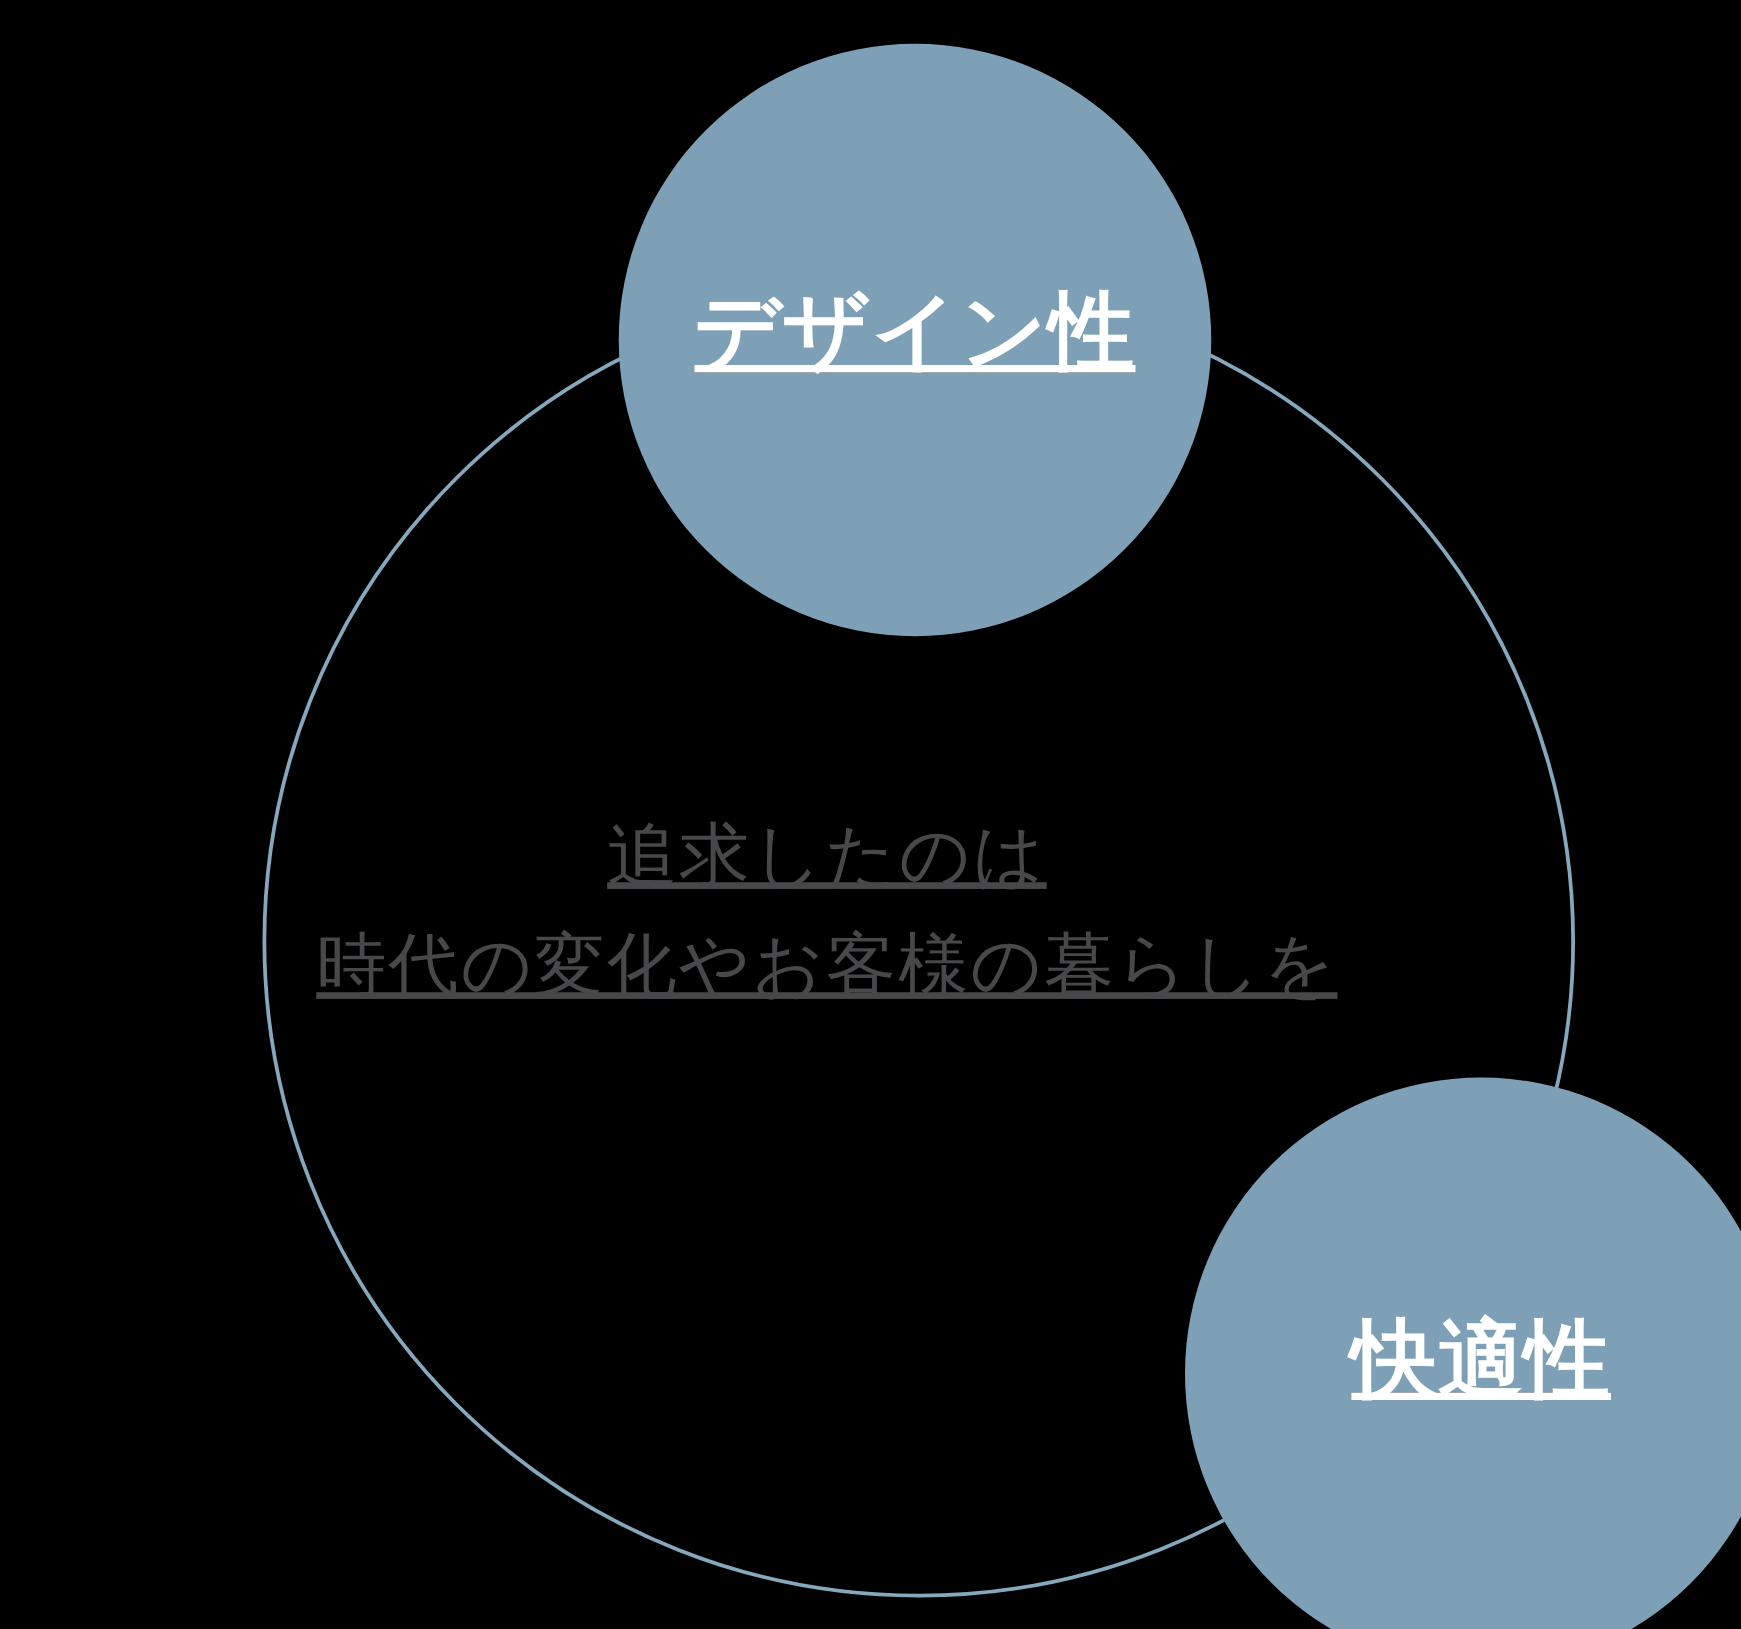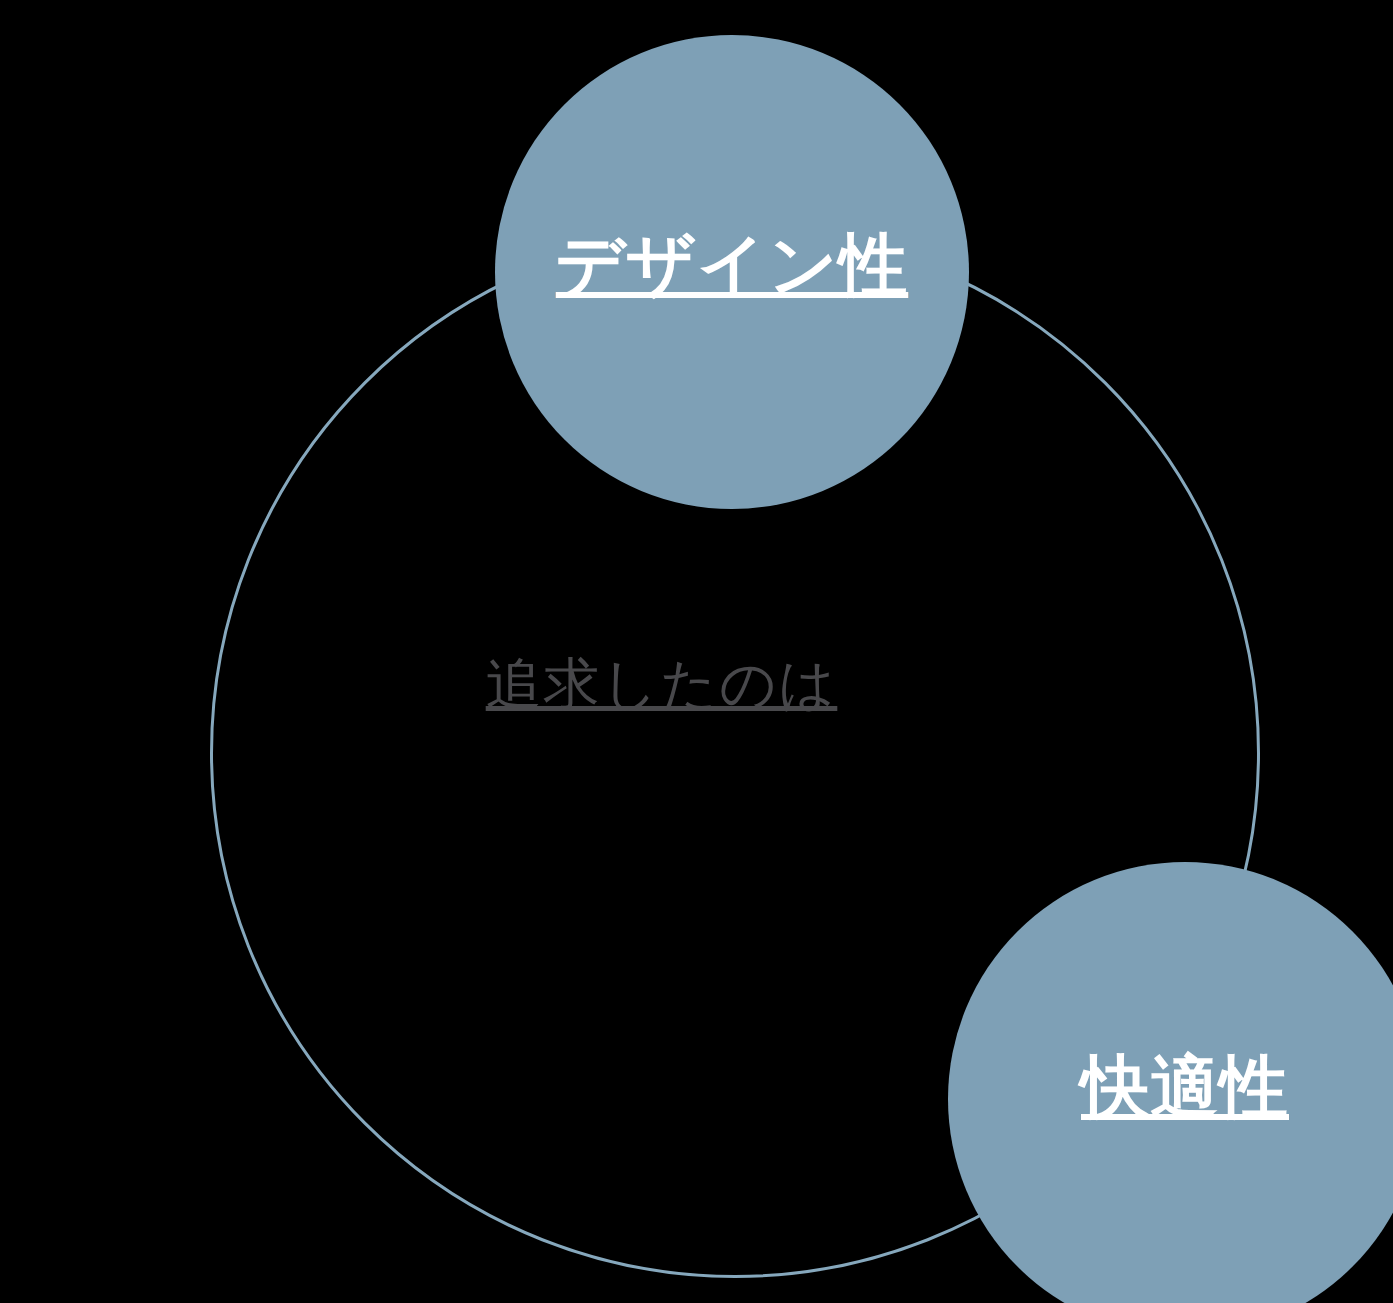--- a/index.html
+++ b/index.html
@@ -82,15 +82,16 @@
     <span class="node-label">デザイン性</span>
   </div>
 
 
   <div class="node node-comfort">
     <span class="node-label">快適性</span>
   </div>
 
   <div class="center-text">
     <div class="line">追求したのは</div>
+    <div class="line">時代の変化やお客様の暮らしを</div>
   </div>
 
 </div>
 
 </body></html>

